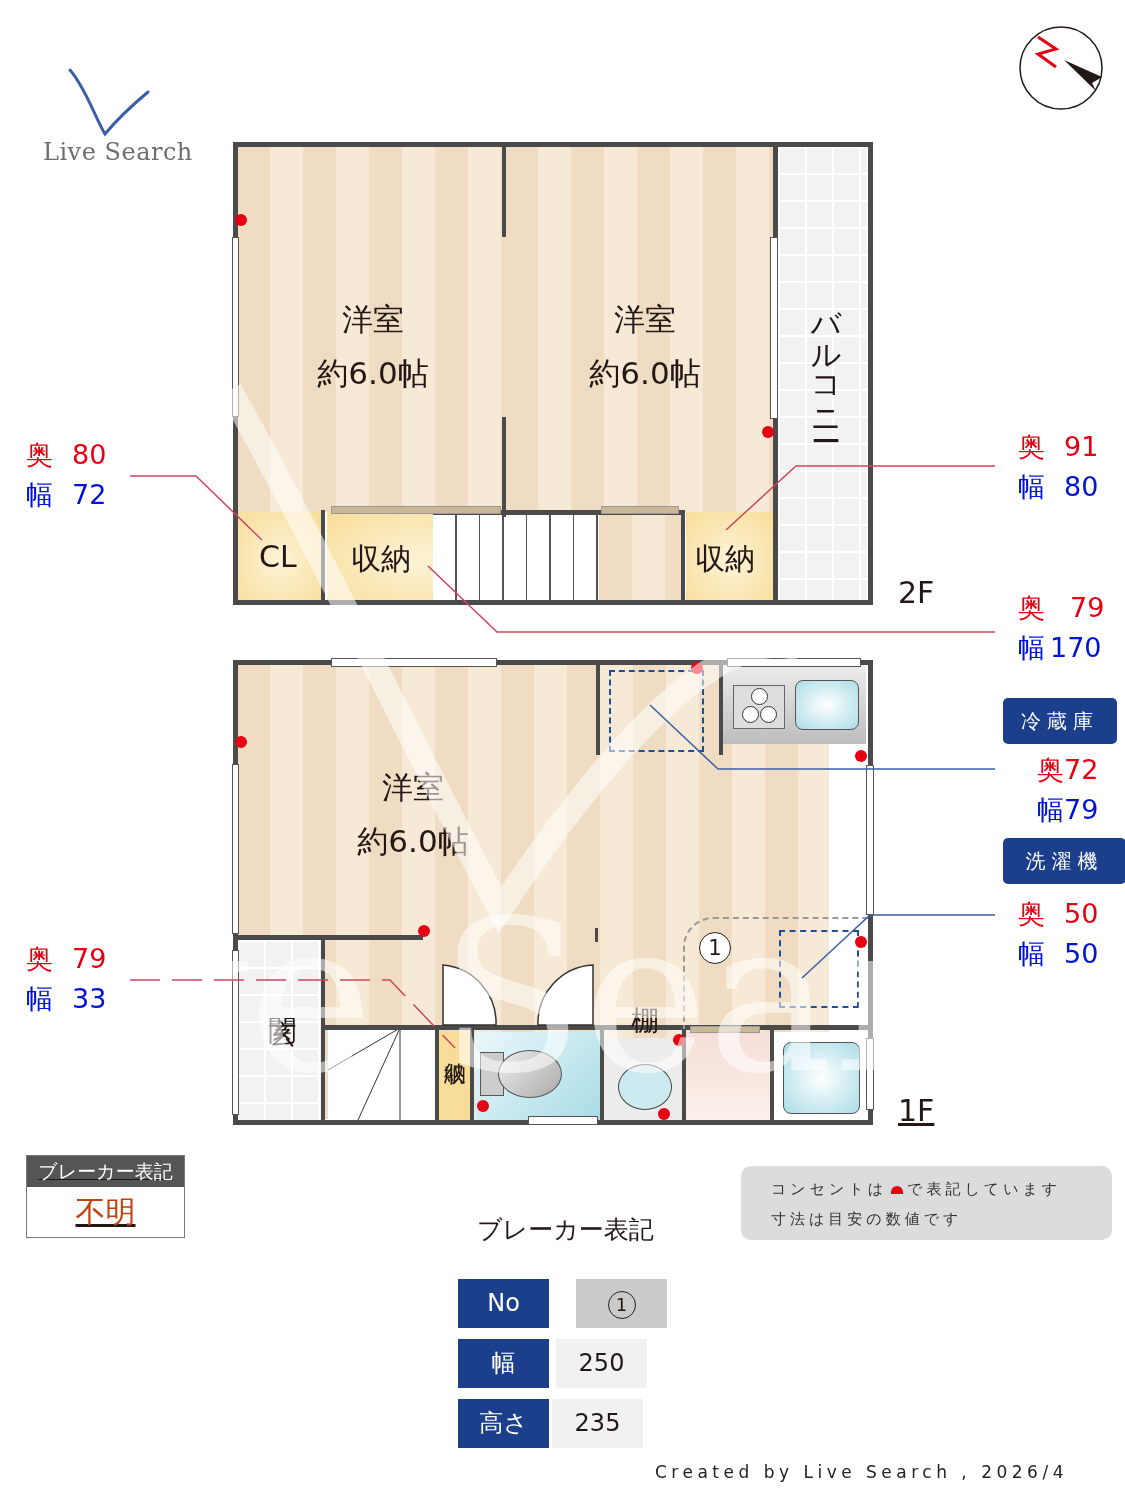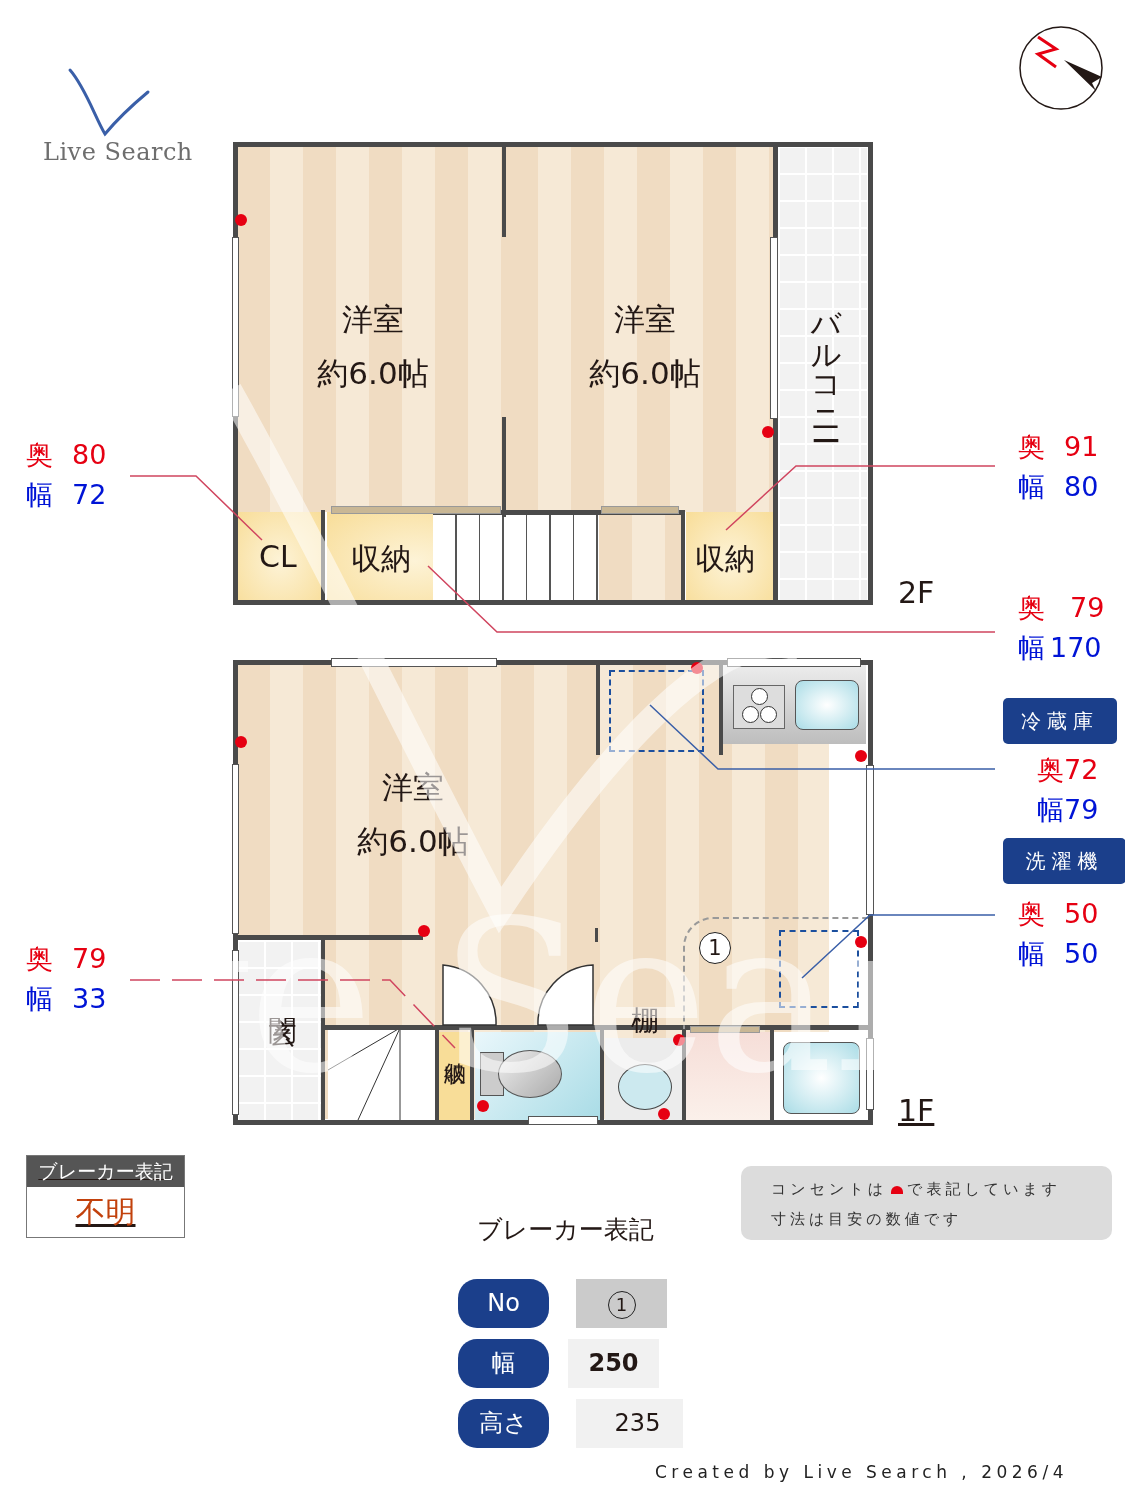--- a/index.html
+++ b/index.html
@@ -24,21 +24,21 @@
   .dim .r{color:#e60012;}
   .dim .b{color:#0014d6;}
   .dim span.k{display:inline-block;width:46px;}
   .badge{position:absolute;background:#1b3f8b;color:#fff;border-radius:5px;font-size:20px;text-align:center;letter-spacing:6px;}
   .breaker{position:absolute;left:26px;top:1155px;width:159px;height:83px;border:1.5px solid #777;box-sizing:border-box;text-decoration:underline;}
   .breaker-h{background:#555;color:#fff;font-size:19px;text-align:center;height:31px;line-height:31px;}
   .breaker-v{color:#c2410c;font-size:30px;text-align:center;line-height:50px;}
   .note{position:absolute;left:741px;top:1166px;width:371px;height:74px;background:#dcdcdc;border-radius:10px;font-size:15px;letter-spacing:4px;color:#333;}
   .note div{position:absolute;left:30px;}
   .curtain-title{position:absolute;left:477px;top:1213px;font-size:25px;}
-  .ct-h{position:absolute;background:#1b3f8b;color:#fff;font-size:24px;text-align:center;width:91px;height:49px;line-height:49px;border-radius:19px;}
+  .ct-h{position:absolute;background:#1b3f8b;color:#fff;font-size:24px;text-align:center;width:91px;height:49px;line-height:49px;}
   .ct-v{position:absolute;background:#f1f1f1;font-size:24px;text-align:center;width:91px;height:49px;line-height:49px;}
   .footer{position:absolute;left:655px;top:1462px;font-size:17px;letter-spacing:4.5px;color:#222;}
   .circle-num{display:inline-block;width:30px;height:30px;border:1.5px solid #222;border-radius:50%;line-height:30px;text-align:center;font-size:21px;background:#fff;}
   .dash-blue{position:absolute;border:2px dashed #1b4f9e;box-sizing:border-box;}
 </style>
 </head>
 <body>
 
 <svg class="logo-v" viewBox="0 0 100 80">
   <path d="M10 8 C 25 25, 35 55, 45 72 C 55 60, 70 45, 88 30" fill="none" stroke="#3a5fa8" stroke-width="3" stroke-linecap="round"></path>
@@ -238,17 +238,17 @@
   </div>
   <div style="top:44px;">寸法は目安の数値です</div>
 </div>
 
 <div class="curtain-title">ブレーカー表記</div>
 <div class="ct-h" style="left:458px;top:1279px;">No</div>
 <div class="ct-v" style="left:576px;top:1279px;background:#cbcbcb;">
   <span class="circle-num" style="width:26px;height:26px;line-height:26px;font-size:18px;background:transparent;">1</span>
 </div>
 <div class="ct-h" style="left:458px;top:1339px;">幅</div>
-<div class="ct-v" style="left:568px;top:1339px;font-weight:bold;">250</div>
+<div class="ct-v" style="left:556px;top:1339px;">250</div>
 <div class="ct-h" style="left:458px;top:1399px;">高さ</div>
-<div class="ct-v" style="left:576px;top:1399px;padding-left:16px;">235</div>
+<div class="ct-v" style="left:552px;top:1399px;">235</div>
 
 <div class="footer">Created by Live Search , 2026/4</div>
 
 </body></html>

